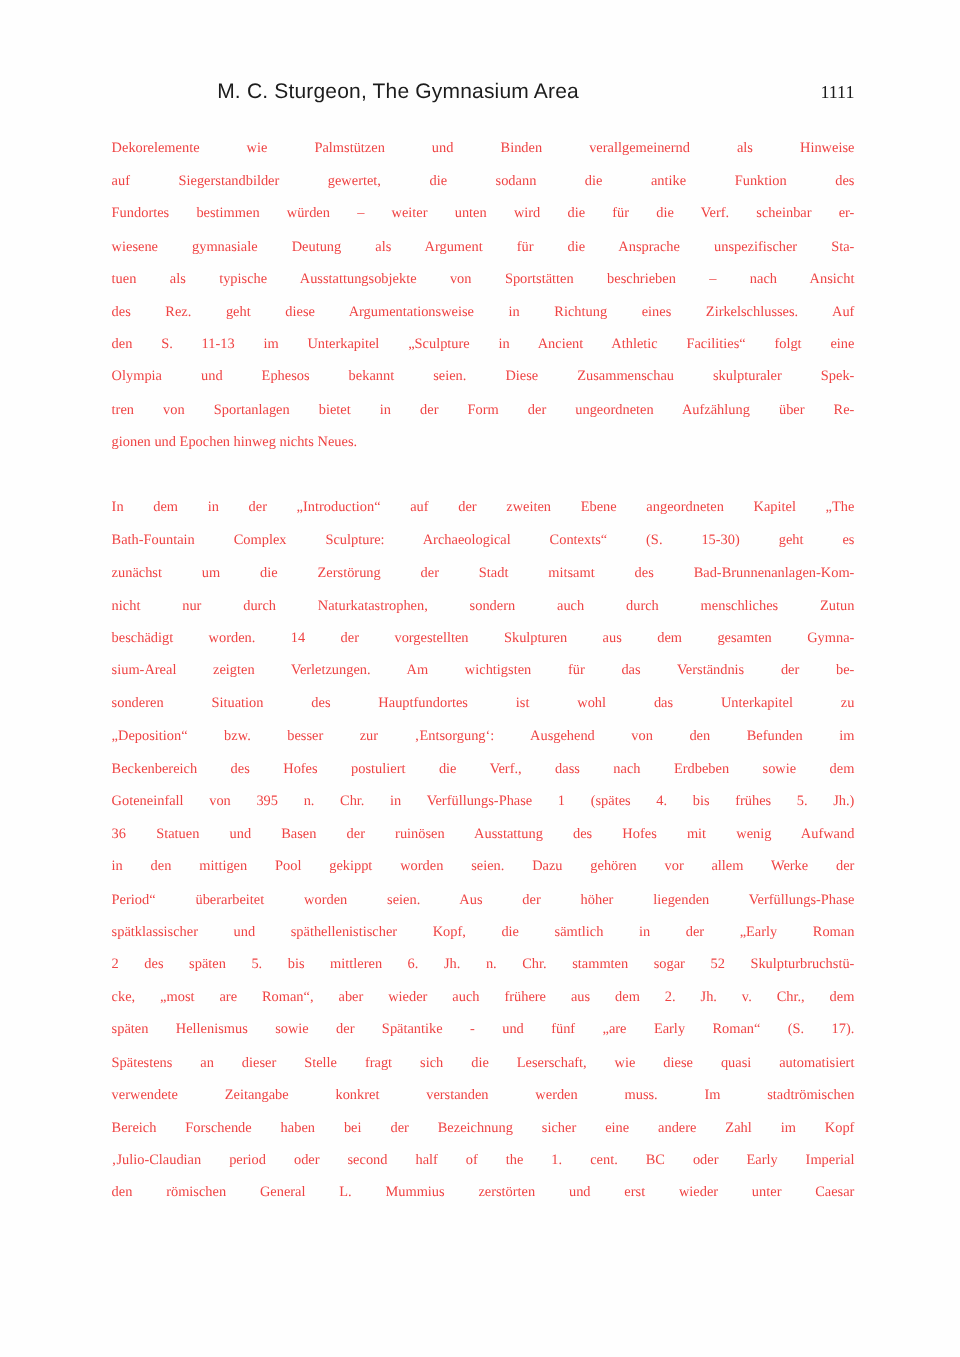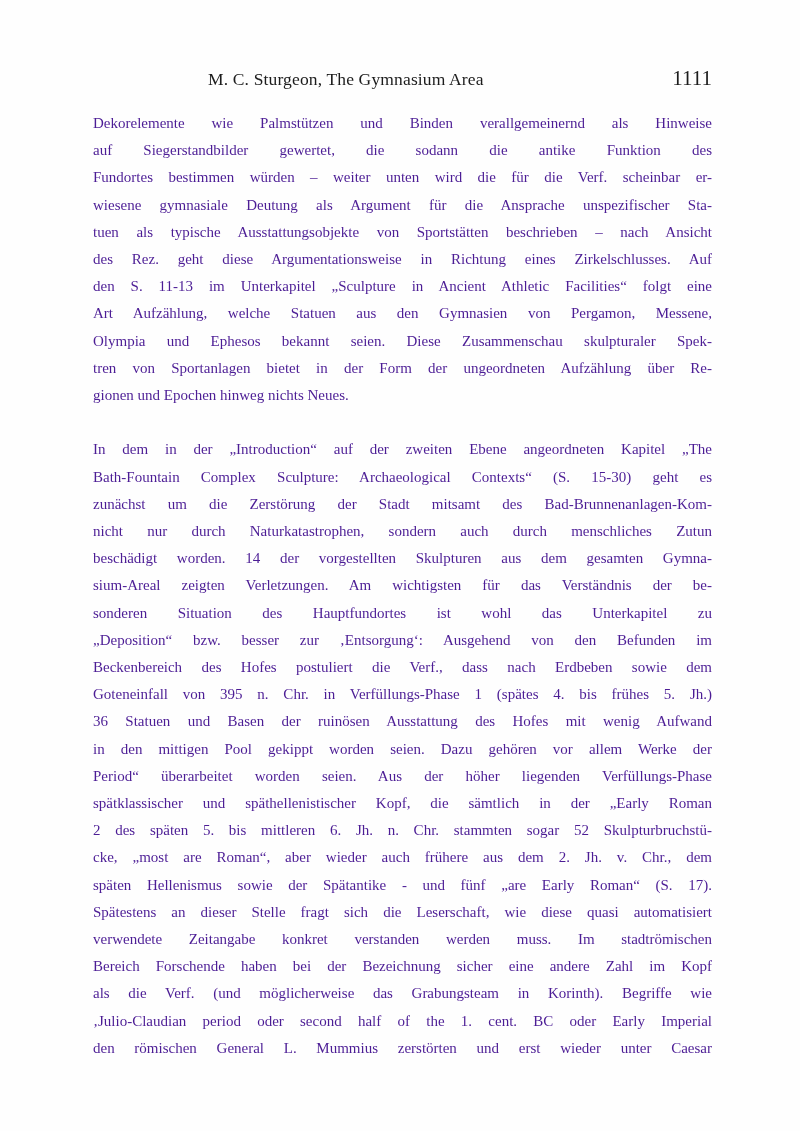--- a/index.html
+++ b/index.html
@@ -30,46 +30,46 @@
     position: absolute;
     top: 66px;
     left: 93px;
     width: 619px;
     height: 26px;
     display: flex;
     align-items: baseline;
     justify-content: space-between;
   }
   .running-head-title {
-    font-family: Liberation Serif, serif;
+    font-family: Liberation Sans, sans-serif;
     font-size: 17.5px;
     letter-spacing: 0.15px;
     color: #1c1c1c;
     white-space: nowrap;
-    margin-left: 115px;
+    margin-left: 88px;
   }
   .running-head-folio {
     font-family: "Liberation Serif", "DejaVu Serif", serif;
-    font-size: 21px;
+    font-size: 15px;
     color: #1c1c1c;
     white-space: nowrap;
   }
 
   
   .text-block {
     position: absolute;
     top: 110px;
     left: 93px;
     width: 619px;
   }
 
   .para {
-    font-size: 15px;
+    font-size: 12px;
     line-height: 27.2px;
-    color: #4c1d95;
+    color: #ef4444;
     margin: 0;
     -webkit-font-smoothing: antialiased;
   }
   .para + .para {
     margin-top: 27.2px;
   }
 
   
   .ln {
     display: block;
@@ -101,21 +101,20 @@
 
   <div class="text-block">
     <p class="para" id="para-1">
         <span class="ln j">Dekorelemente wie Palmstützen und Binden verallgemeinernd als Hinweise</span>
         <span class="ln j">auf Siegerstandbilder gewertet, die sodann die antike Funktion des</span>
         <span class="ln j">Fundortes bestimmen würden – weiter unten wird die für die Verf. scheinbar er-</span>
         <span class="ln j">wiesene gymnasiale Deutung als Argument für die Ansprache unspezifischer Sta-</span>
         <span class="ln j">tuen als typische Ausstattungsobjekte von Sportstätten beschrieben – nach Ansicht</span>
         <span class="ln j">des Rez. geht diese Argumentationsweise in Richtung eines Zirkelschlusses. Auf</span>
         <span class="ln j">den S. 11-13 im Unterkapitel „Sculpture in Ancient Athletic Facilities“ folgt eine</span>
-        <span class="ln j">Art Aufzählung, welche Statuen aus den Gymnasien von Pergamon, Messene,</span>
         <span class="ln j">Olympia und Ephesos bekannt seien. Diese Zusammenschau skulpturaler Spek-</span>
         <span class="ln j">tren von Sportanlagen bietet in der Form der ungeordneten Aufzählung über Re-</span>
         <span class="ln last">gionen und Epochen hinweg nichts Neues.</span>
       </p>
     <p class="para" id="para-2">
         <span class="ln j">In dem in der „Introduction“ auf der zweiten Ebene angeordneten Kapitel „The</span>
         <span class="ln j">Bath-Fountain Complex Sculpture: Archaeological Contexts“ (S. 15-30) geht es</span>
         <span class="ln j">zunächst um die Zerstörung der Stadt mitsamt des Bad-Brunnenanlagen-Kom-</span>
         <span class="ln j">nicht nur durch Naturkatastrophen, sondern auch durch menschliches Zutun</span>
         <span class="ln j">beschädigt worden. 14 der vorgestellten Skulpturen aus dem gesamten Gymna-</span>
@@ -127,19 +126,18 @@
         <span class="ln j">36 Statuen und Basen der ruinösen Ausstattung des Hofes mit wenig Aufwand</span>
         <span class="ln j">in den mittigen Pool gekippt worden seien. Dazu gehören vor allem Werke der</span>
         <span class="ln j">Period“ überarbeitet worden seien. Aus der höher liegenden Verfüllungs-Phase</span>
         <span class="ln j">spätklassischer und späthellenistischer Kopf, die sämtlich in der „Early Roman</span>
         <span class="ln j">2 des späten 5. bis mittleren 6. Jh. n. Chr. stammten sogar 52 Skulpturbruchstü-</span>
         <span class="ln j">cke, „most are Roman“, aber wieder auch frühere aus dem 2. Jh. v. Chr., dem</span>
         <span class="ln j">späten Hellenismus sowie der Spätantike - und fünf „are Early Roman“ (S. 17).</span>
         <span class="ln j">Spätestens an dieser Stelle fragt sich die Leserschaft, wie diese quasi automatisiert</span>
         <span class="ln j">verwendete Zeitangabe konkret verstanden werden muss. Im stadtrömischen</span>
         <span class="ln j">Bereich Forschende haben bei der Bezeichnung sicher eine andere Zahl im Kopf</span>
-        <span class="ln j">als die Verf. (und möglicherweise das Grabungsteam in Korinth). Begriffe wie</span>
         <span class="ln j">‚Julio-Claudian period oder second half of the 1. cent. BC oder Early Imperial</span>
         <span class="ln j">den römischen General L. Mummius zerstörten und erst wieder unter Caesar</span>
       </p>
   </div>
 
 </div>
 
 </body></html>

